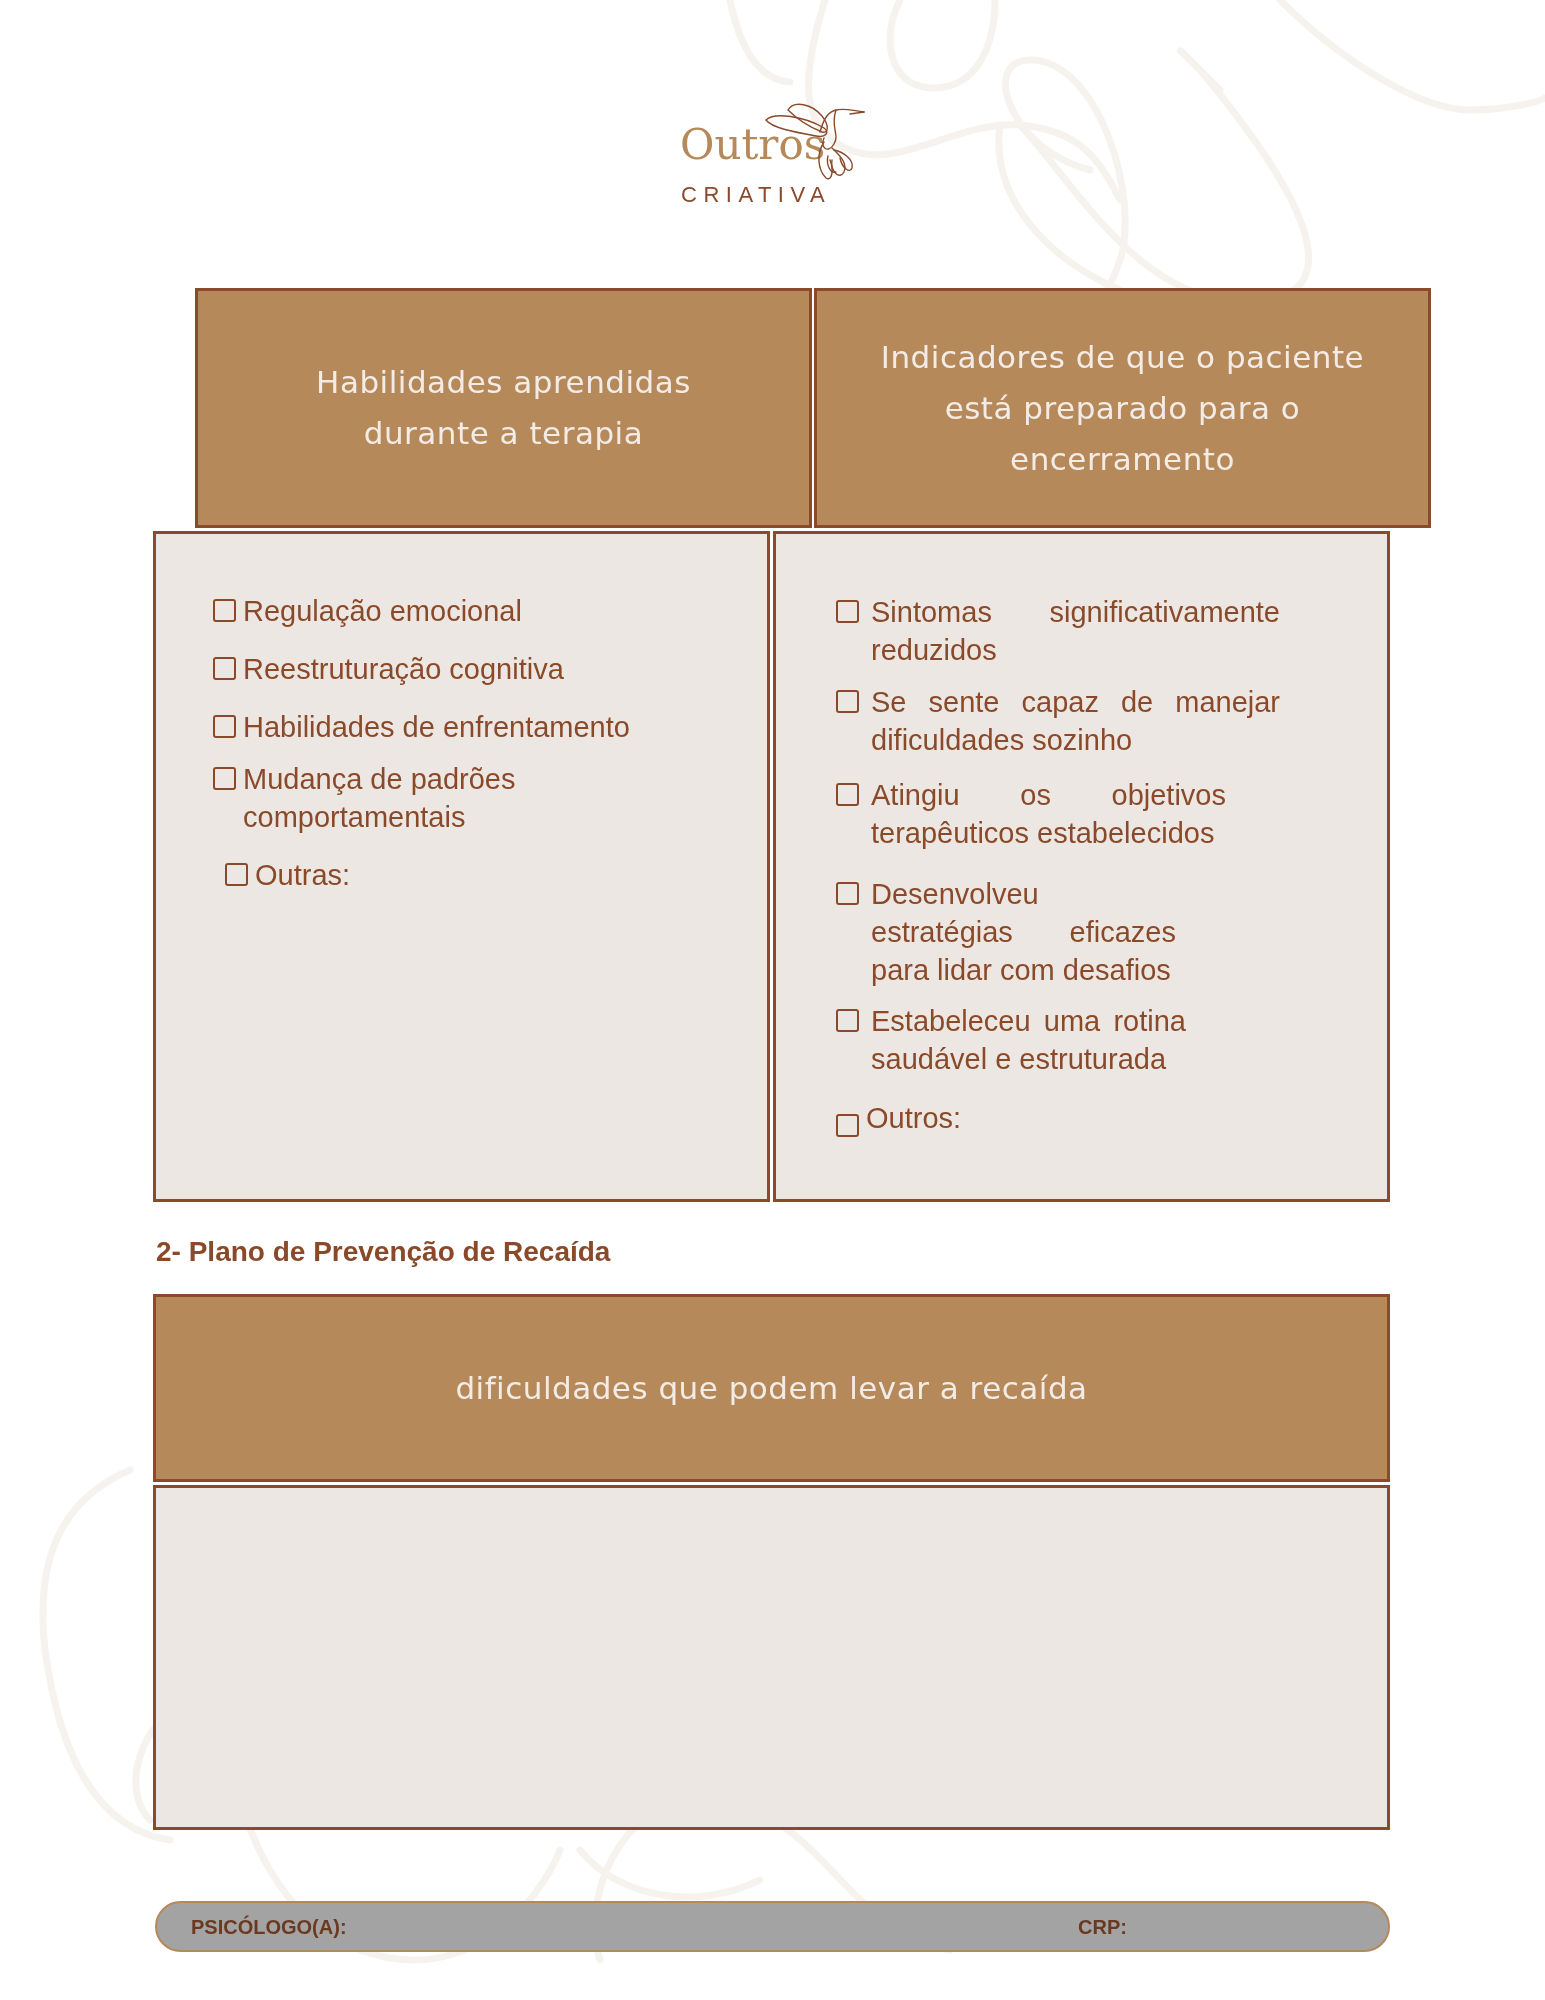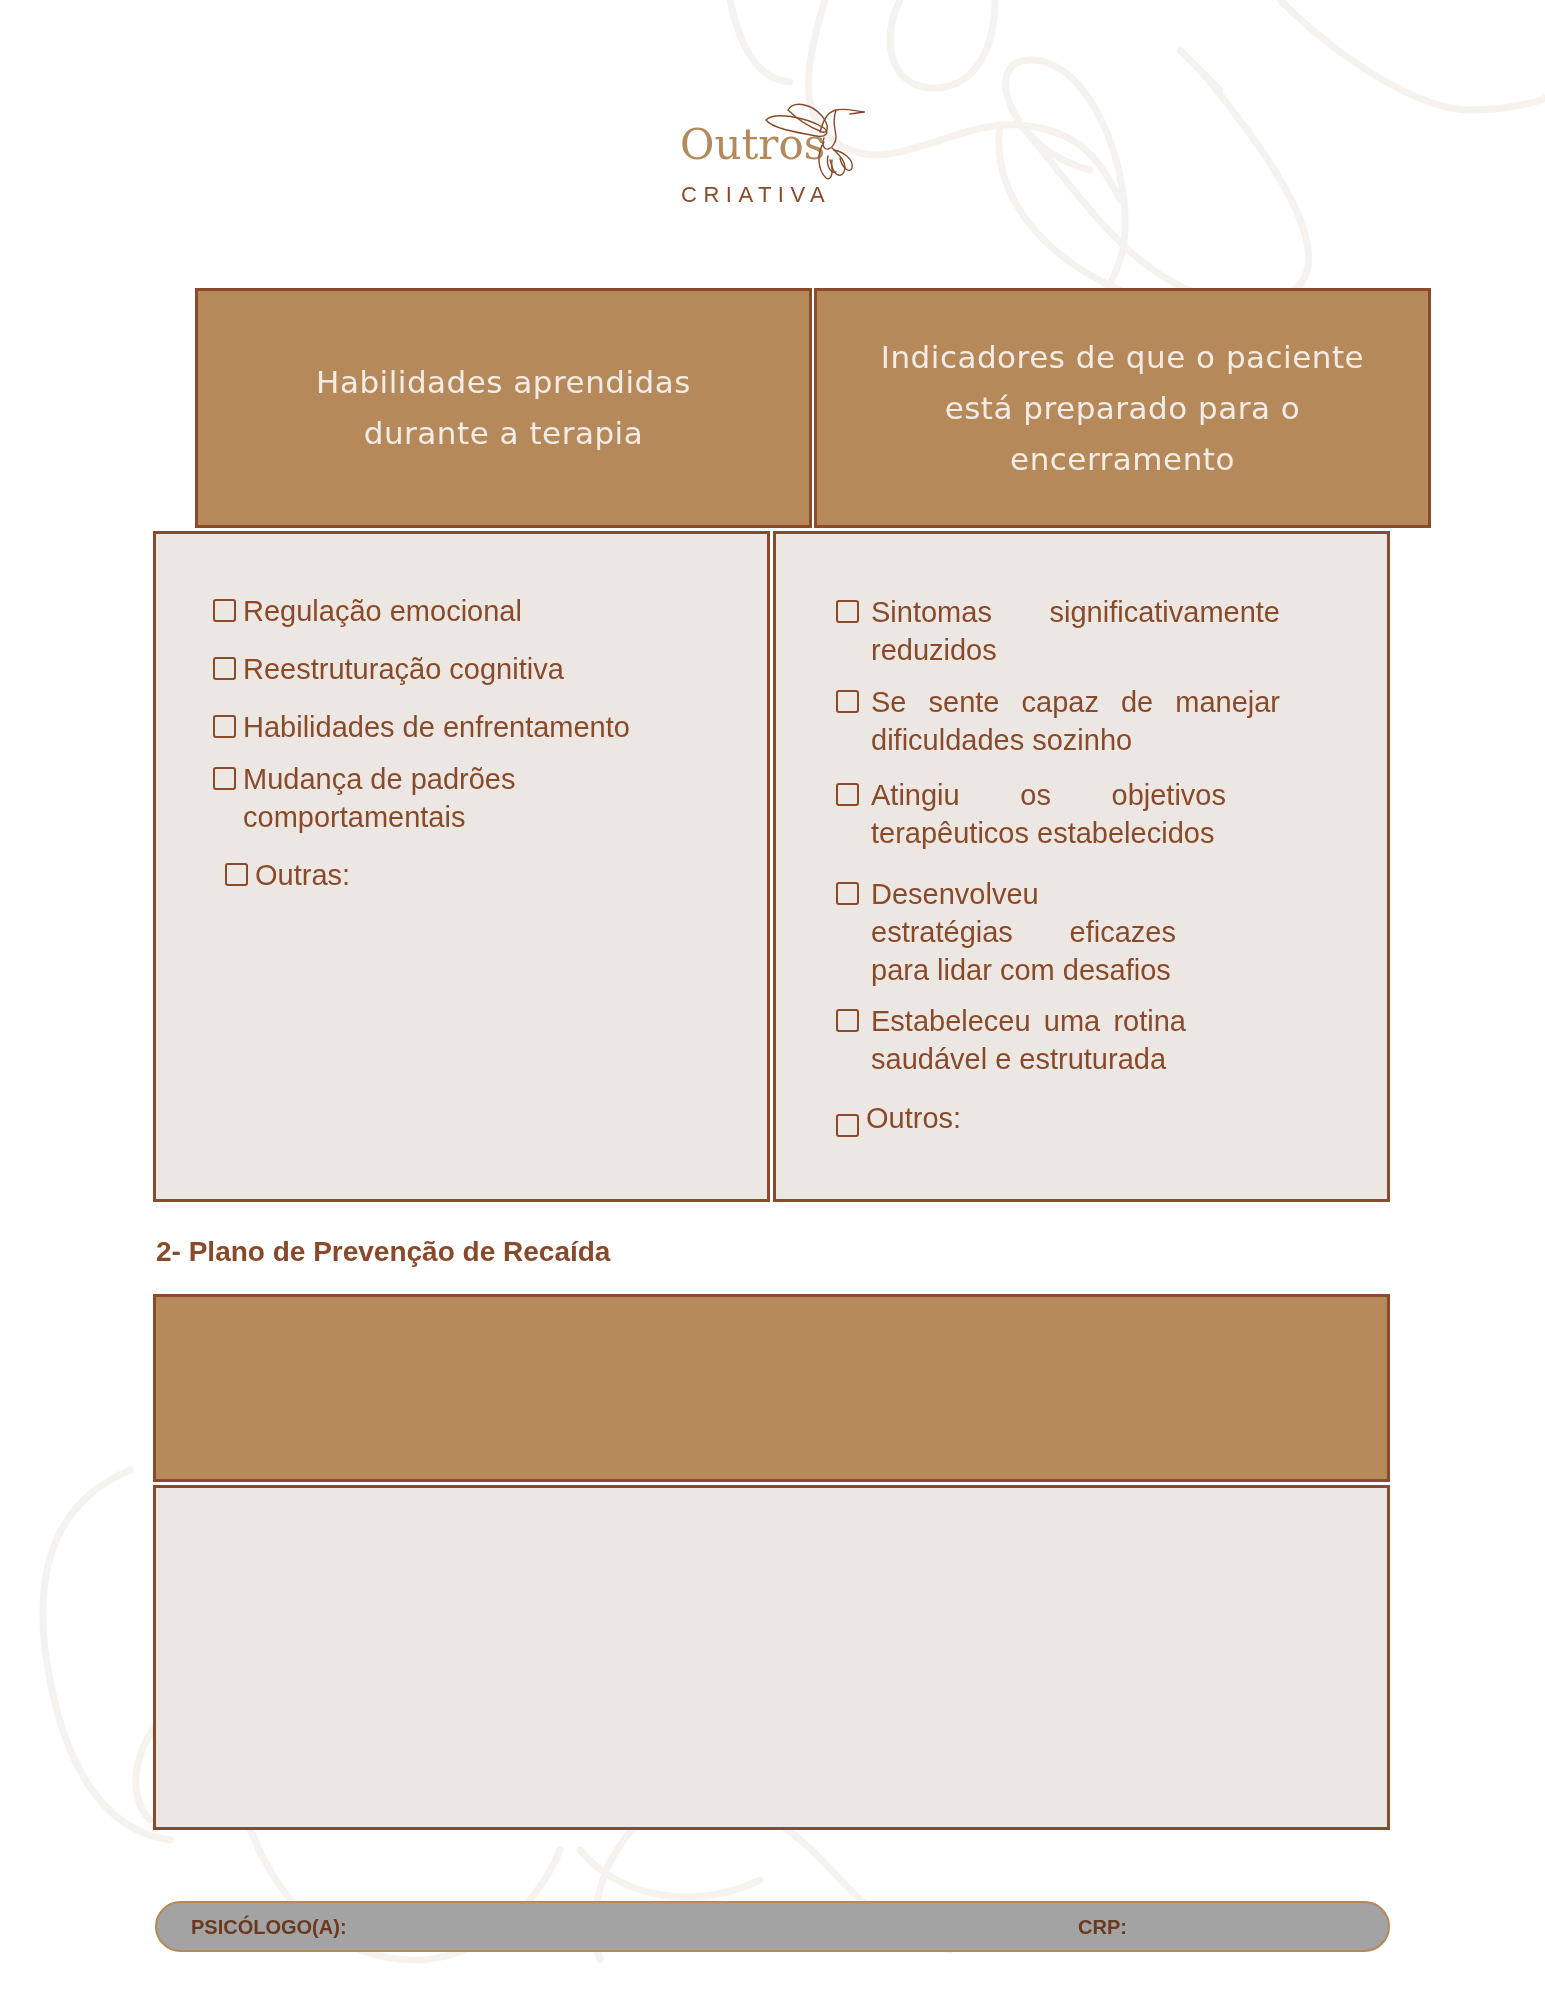--- a/index.html
+++ b/index.html
@@ -160,20 +160,21 @@
   <label class="item" style="left:836px; top:1099px; width:444px;align-items:flex-end;">
     <span class="cb"></span>
     <span class="item-text">Outros:</span>
   </label>
 </div>
 
 <div class="section-title">2- Plano de Prevenção de Recaída</div>
 
 <div class="box head" style="left:153px; top:1294px; width:1237px; height:188px;">
   <div class="head-text" style="line-height:50px;">
+    <div>dificuldades que podem levar a recaída</div>
   </div>
 </div>
 <div class="box body" style="left:153px; top:1485px; width:1237px; height:345px;">
   <span></span>
 </div>
 
 <div class="footer-pill">
   <span class="footer-label" style="left:34px;">PSICÓLOGO(A):</span>
   <span style="position:absolute; left:200px; top:8px; width:700px; height:34px;"></span>
   <span class="footer-label" style="left:921px;">CRP:</span>

